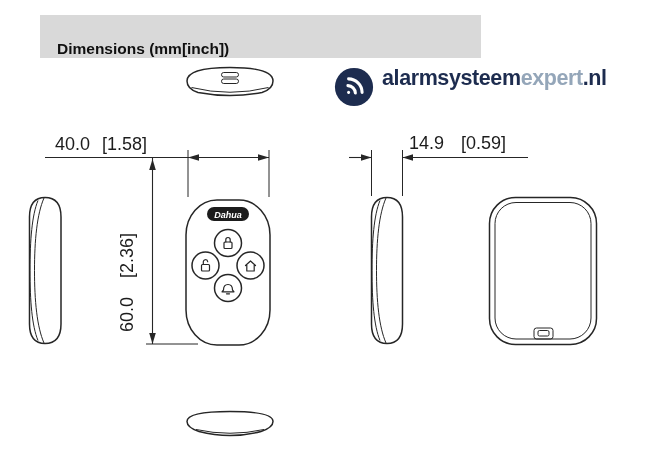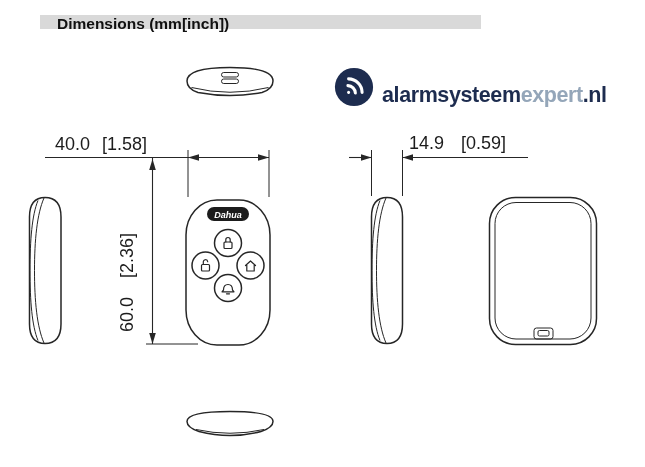--- a/index.html
+++ b/index.html
@@ -1,27 +1,27 @@
 <!DOCTYPE html>
 <html><head>
 <meta charset="utf-8">
 <style>
   html,body { margin:0; padding:0; background:#ffffff; }
   .canvas {
     position:relative; width:645px; height:467px; background:#ffffff;
     font-family:"Liberation Sans", sans-serif; overflow:hidden;
   }
   .header-bar {
-    position:absolute; left:40px; top:15px; width:441px; height:14px;
-    background:#d9d9d9; display:flex; align-items:flex-start;
+    position:absolute; left:40px; top:15px; width:441px; height:43px;
+    background:#d9d9d9; display:flex; align-items:flex-end;
   }
   .header-title {
     font-weight:bold; font-size:15.5px; color:#101010; padding-left:17px;
   }
-  .logo { position:absolute; left:333px; top:66px; display:flex; align-items:flex-end; gap:7px; }
+  .logo { position:absolute; left:333px; top:66px; display:flex; align-items:flex-start; gap:7px; }
   .logo-text { font-size:21.5px; font-weight:bold; color:#1d2c4f; letter-spacing:-0.4px; white-space:nowrap; }
   .logo-text .lite { color:#94a6b9; }
   svg.diagram { position:absolute; left:0; top:0; }
   .ln   { stroke:#262626; fill:none; stroke-width:1.5; stroke-linejoin:round; }
   .thin { stroke:#262626; fill:none; stroke-width:1;   }
   .dim  { stroke:#262626; fill:none; stroke-width:1.1; }
   .arrow{ fill:#262626; stroke:none; }
   .dimtxt { font-size:18px; fill:#1c1c1c; font-family:"Liberation Sans", sans-serif; }
   .badge  { fill:#1c1c1c; }
   .badge-text { font-size:9px; font-weight:bold; font-style:italic; fill:#ffffff;

